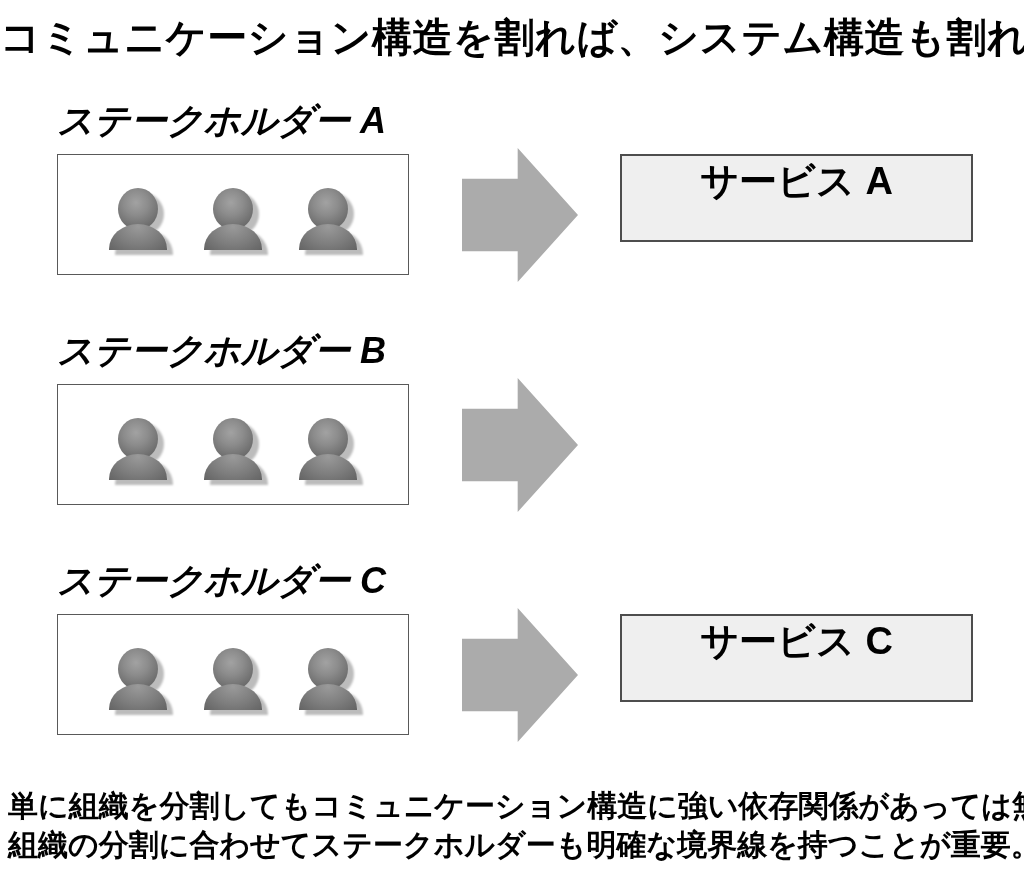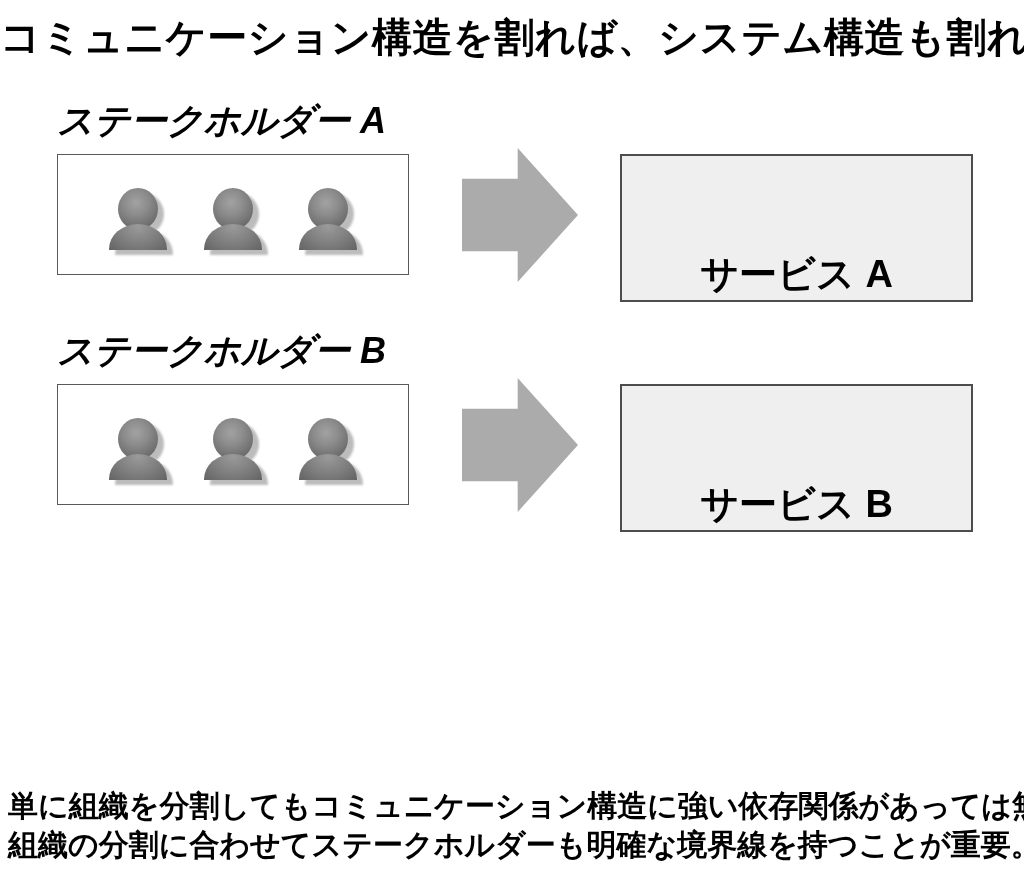--- a/index.html
+++ b/index.html
@@ -69,27 +69,27 @@
   .arrow {
     position: absolute;
     left: 462px; top: 48px;
     width: 116px; height: 134px;
     background: var(--arrow, #ABABAB);
     clip-path: polygon(0% 23%, 48% 23%, 48% 0%, 100% 50%, 48% 100%, 48% 77%, 0% 77%);
   }
   .service-box {
     position: absolute;
     left: 620px; top: 54px;
-    width: 353px; height: 148px;
+    width: 353px; height: 88px;
     background: var(--service-box-fill, #EFEFEF);
     border: 2px solid var(--service-box-border, #4D4D4D);
     box-sizing: border-box;
     display: flex;
     justify-content: center;
-    align-items: flex-end;
+    align-items: flex-start;
   }
   .service-label {
     font-size: 38px;
     font-weight: bold;
     white-space: nowrap;
   }
   .note {
     position: absolute;
     left: 8px; top: 786px;
     font-size: 30px;
@@ -137,24 +137,42 @@
       <div class="person">
           <div class="head"></div>
           <div class="torso"></div>
         </div>
       <div class="person">
           <div class="head"></div>
           <div class="torso"></div>
         </div>
     </div>
     <div class="arrow"></div>
+  </div>
+
+  <div class="row row-c">
+    <div class="stakeholder-label">ステークホルダー C</div>
+    <div class="stakeholder-box">
+      <div class="person">
+          <div class="head"></div>
+          <div class="torso"></div>
+        </div>
+      <div class="person">
+          <div class="head"></div>
+          <div class="torso"></div>
+        </div>
+      <div class="person">
+          <div class="head"></div>
+          <div class="torso"></div>
+        </div>
+    </div>
+    <div class="arrow"></div>
     <div class="service-box">
-      <div class="service-label">サービス B</div>
+      <div class="service-label">サービス C</div>
     </div>
   </div>
-
 
   <div class="note">
     <div>単に組織を分割してもコミュニケーション構造に強い依存関係があっては無意味。</div>
     <div>組織の分割に合わせてステークホルダーも明確な境界線を持つことが重要。</div>
   </div>
 
 </div>
 
 </body></html>

